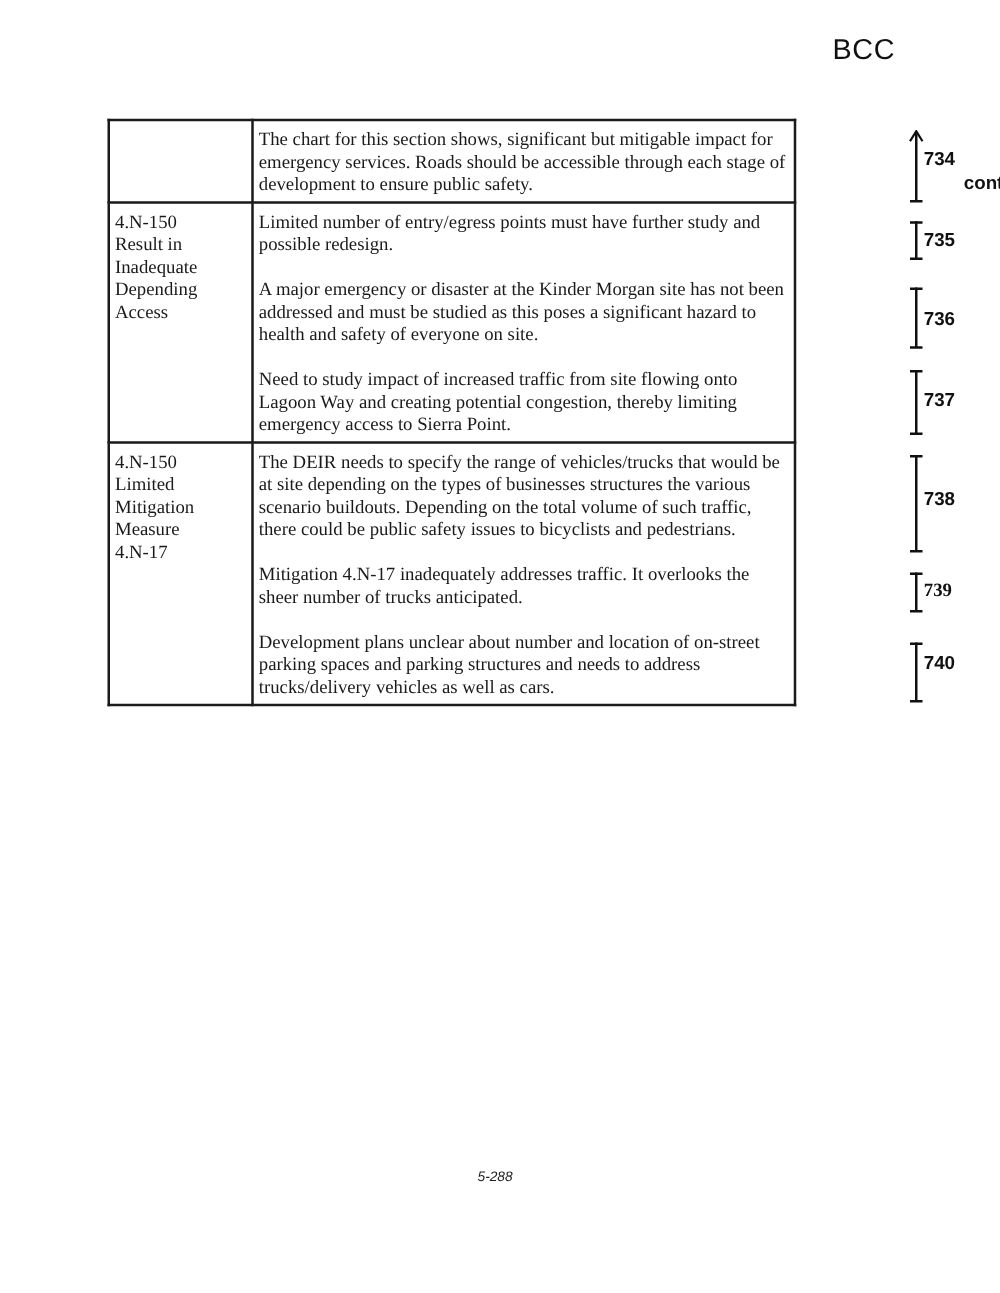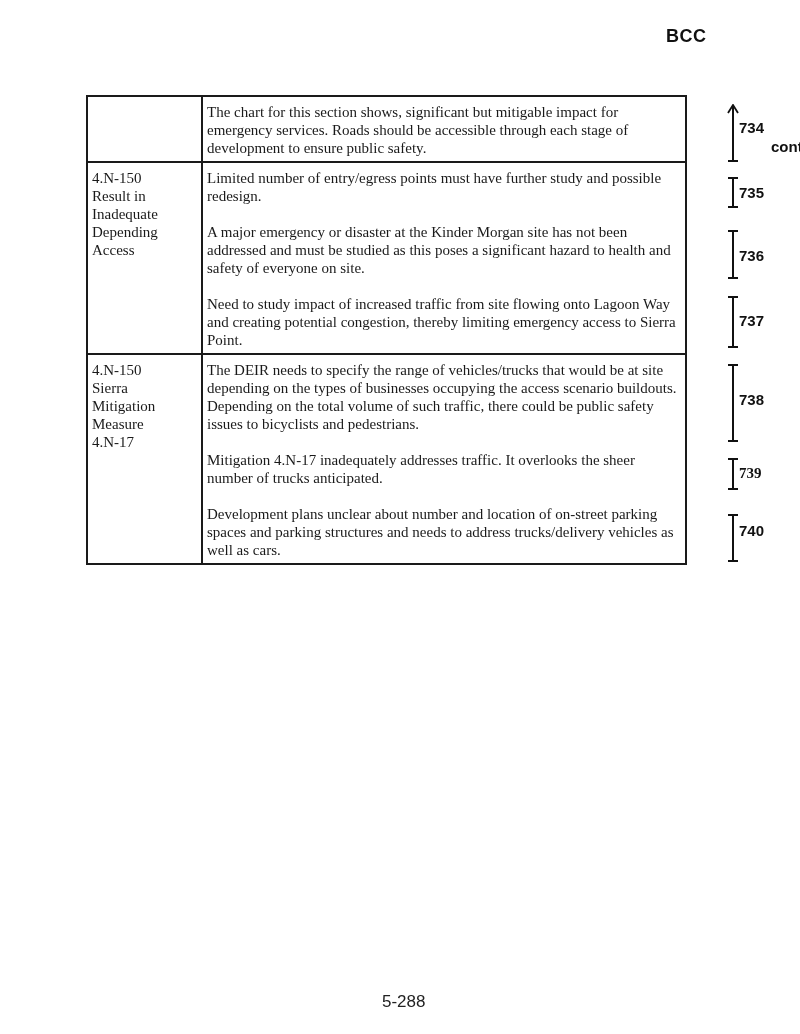--- a/index.html
+++ b/index.html
@@ -1,24 +1,24 @@
 <!DOCTYPE html>
 <html><head>
   <meta charset="utf-8">
   <style>
     html, body { margin: 0; padding: 0; background: #ffffff; }
     body { width: 800px; height: 1034px; position: relative; overflow: hidden; }
     .header-tag {
       position: absolute; left: 666px; top: 26px;
-      font-family: "Liberation Sans", sans-serif; font-weight: bold;
-      font-size: 18px; color: #111; letter-spacing: 0.5px;
+      font-family: "Liberation Sans", sans-serif; font-weight: normal;
+      font-size: 23px; color: #111; letter-spacing: 0.5px;
     }
     table.comments {
       position: absolute; left: 86px; top: 95px;
-      width: 601px; border-collapse: collapse;
+      width: 551px; border-collapse: collapse;
       font-family: "Liberation Serif", serif; font-size: 15px; color: #1a1a1a;
       line-height: 18px;
     }
     table.comments td {
       border: 2px solid #1a1a1a; vertical-align: top; padding: 0;
     }
     td.topic { width: 105px; padding: 6px 4px 4px 4px !important; font-weight: normal; }
     td.body { padding: 6px 6px 4px 4px !important; }
     .para { margin: 0; }
     .para + .para { margin-top: 18px; }
@@ -32,22 +32,22 @@
       position: absolute; left: 0; width: 2px; background: #111;
     }
     .bracket .cap {
       position: absolute; left: -4px; width: 10px; height: 2px; background: #111;
     }
     .bracket .num { position: absolute; left: 7px; white-space: nowrap; line-height: 19px; }
     .arrowhead {
       position: absolute; left: -5px; top: -2px; width: 12px; height: 10px;
     }
     .page-number {
-      position: absolute; left: 382px; top: 992px;
-      font-family: "Liberation Sans", sans-serif; font-size: 17px; color: #222;
+      position: absolute; left: 382px; top: 936px;
+      font-family: "Liberation Sans", sans-serif; font-size: 11px; color: #222; font-style: italic;
     }
   </style>
 </head>
 <body>
 
 <div class="header-tag">BCC</div>
 
 <table class="comments">
   <tbody>
     <tr>
@@ -66,27 +66,27 @@
       </td>
       <td class="body">
         <p class="para">Limited number of entry/egress points must have further study and possible redesign.</p>
         <p class="para">A major emergency or disaster at the Kinder Morgan site has not been addressed and must be studied as this poses a significant hazard to health and safety of everyone on site.</p>
         <p class="para">Need to study impact of increased traffic from site flowing onto Lagoon Way and creating potential congestion, thereby limiting emergency access to Sierra Point.</p>
       </td>
     </tr>
     <tr>
       <td class="topic">
         <span class="topic-line">4.N-150</span>
-        <span class="topic-line">Sierra</span>
+        <span class="topic-line">Limited</span>
         <span class="topic-line">Mitigation</span>
         <span class="topic-line">Measure</span>
         <span class="topic-line">4.N-17</span>
       </td>
       <td class="body">
-        <p class="para">The DEIR needs to specify the range of vehicles/trucks that would be at site depending on the types of businesses occupying the access scenario buildouts. Depending on the total volume of such traffic, there could be public safety issues to bicyclists and pedestrians.</p>
+        <p class="para">The DEIR needs to specify the range of vehicles/trucks that would be at site depending on the types of businesses structures the various scenario buildouts. Depending on the total volume of such traffic, there could be public safety issues to bicyclists and pedestrians.</p>
         <p class="para">Mitigation 4.N-17 inadequately addresses traffic. It overlooks the sheer number of trucks anticipated.</p>
         <p class="para">Development plans unclear about number and location of on-street parking spaces and parking structures and needs to address trucks/delivery vehicles as well as cars.</p>
       </td>
     </tr>
   </tbody>
 </table>
 
 <div class="bracket" style="left:732px; top:106px;">
   <svg class="arrowhead" viewBox="0 0 12 10">
     <polyline points="1,9 6,1 11,9" fill="none" stroke="#111" stroke-width="1.8"></polyline>

